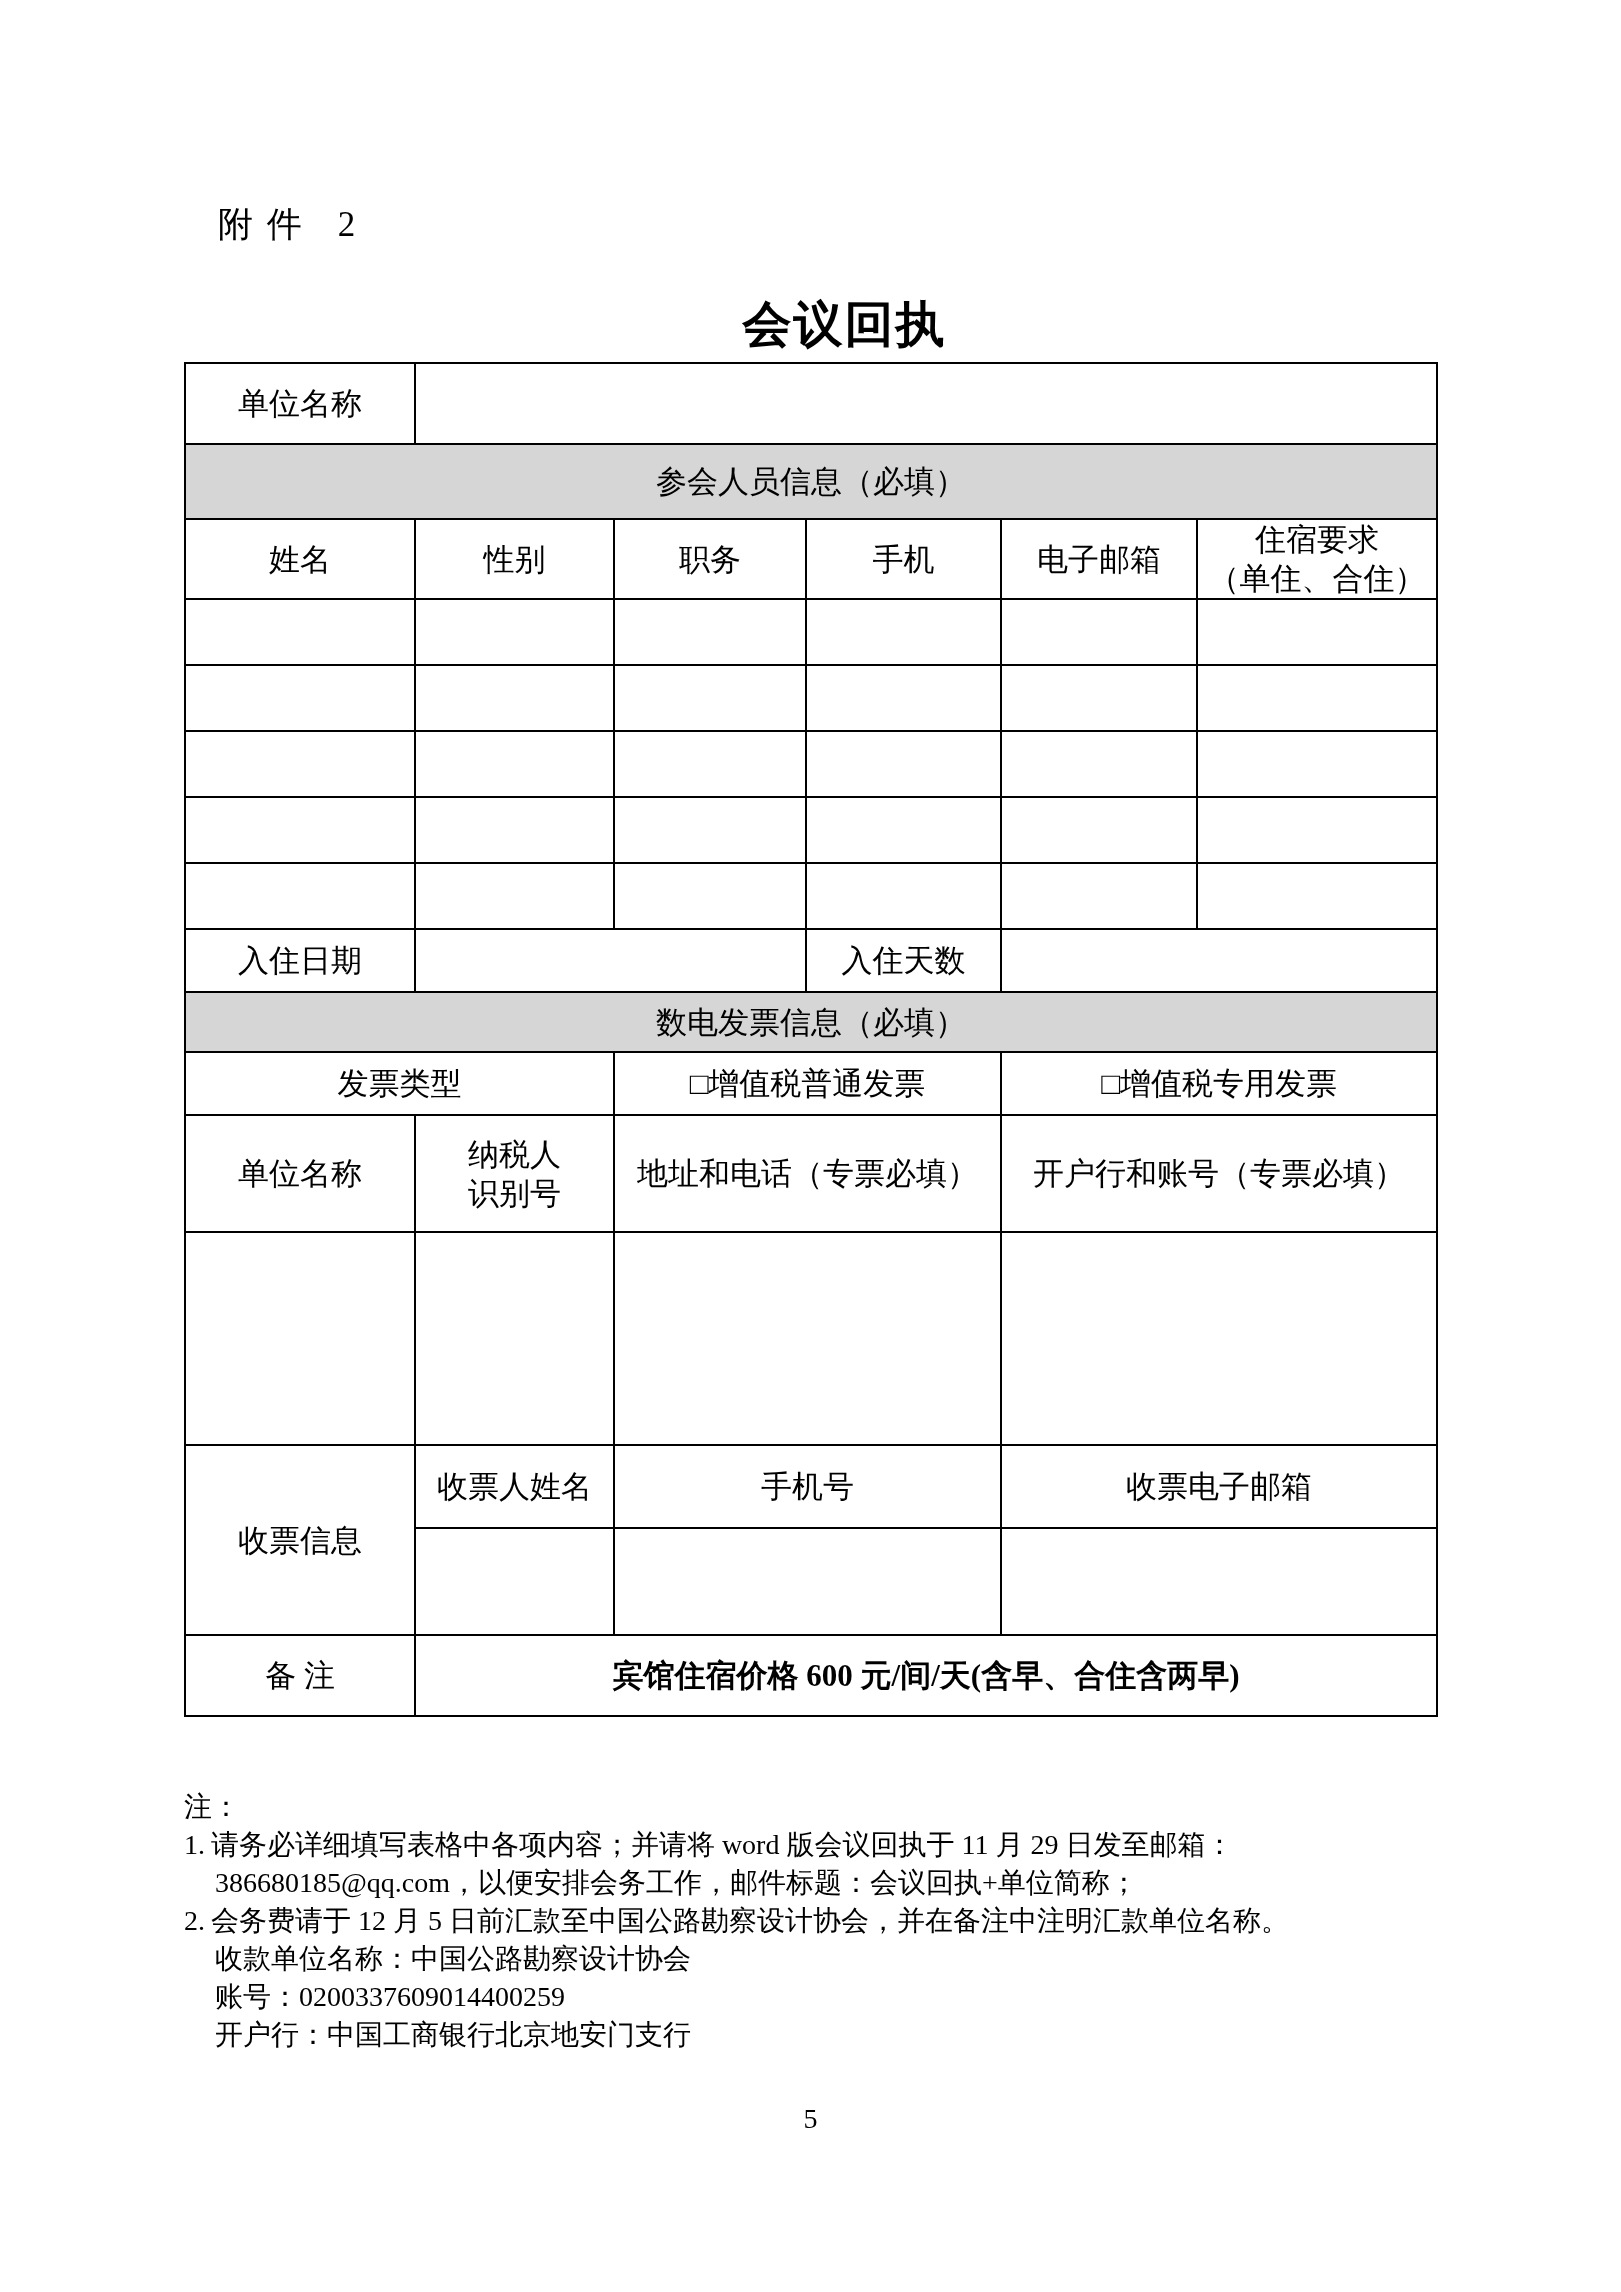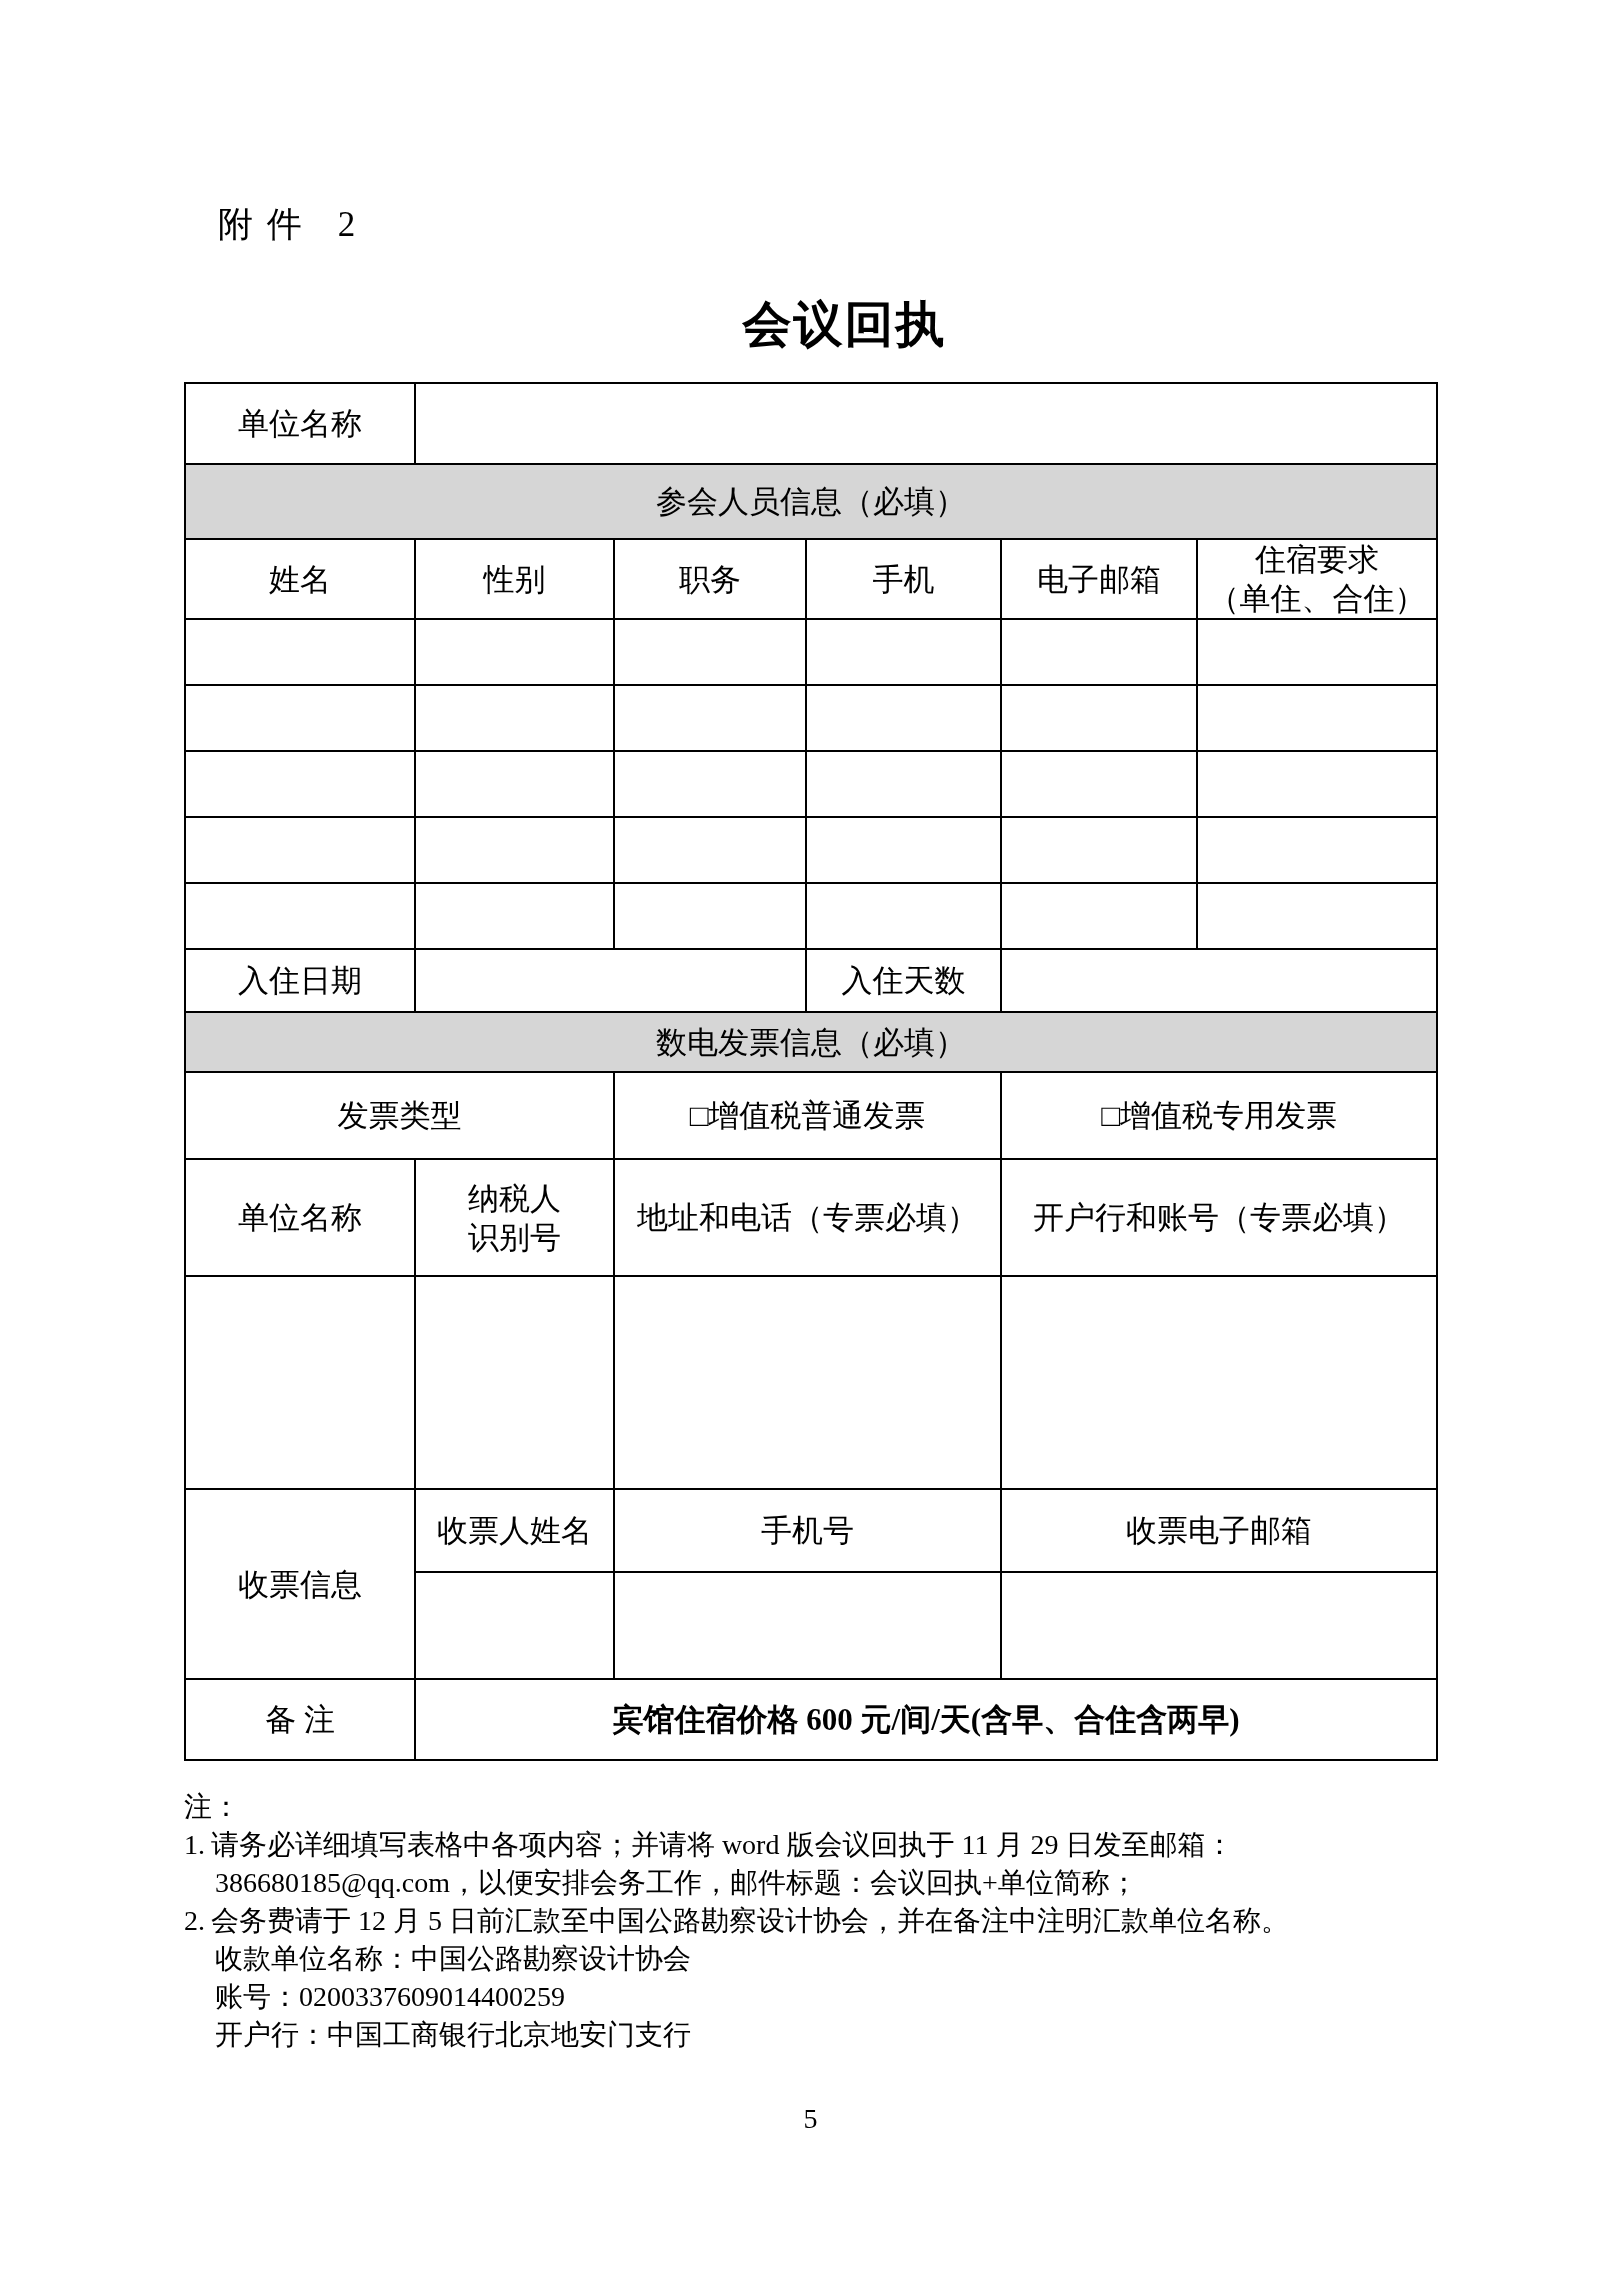--- a/index.html
+++ b/index.html
@@ -19,21 +19,21 @@
   }
   .attachment{
     position:absolute;left:218px;top:201px;
     font-size:35px;letter-spacing:13.7px;text-align:right;
   }
   .doc-title{
     position:absolute;left:34px;top:292px;width:1621px;
     text-align:center;font-size:49px;font-weight:bold;letter-spacing:2px;
   }
   table.form{
-    position:absolute;left:184px;top:382px;
+    position:absolute;left:184px;top:362px;
     width:1253px;
     border-collapse:collapse;table-layout:fixed;
     border:2.9px solid var(--border-color);
   }
   table.form td{
     border:2px solid var(--border-color);
     text-align:center;vertical-align:middle;
     font-size:31px;line-height:39px;
     padding:0;overflow:hidden;
   }
@@ -139,21 +139,21 @@
       <td>入住日期</td>
       <td colspan="2"></td>
       <td>入住天数</td>
       <td colspan="2"></td>
     </tr>
 
     <tr style="height:60px">
       <td colspan="6" class="banner">数电发票信息（必填）</td>
     </tr>
 
-    <tr style="height:87px">
+    <tr style="height:63px">
       <td colspan="2">发票类型</td>
       <td colspan="2">□增值税普通发票</td>
       <td colspan="2">□增值税专用发票</td>
     </tr>
 
     <tr style="height:117px">
       <td>单位名称</td>
       <td>
         <div>纳税人</div>
         <div>识别号</div>

